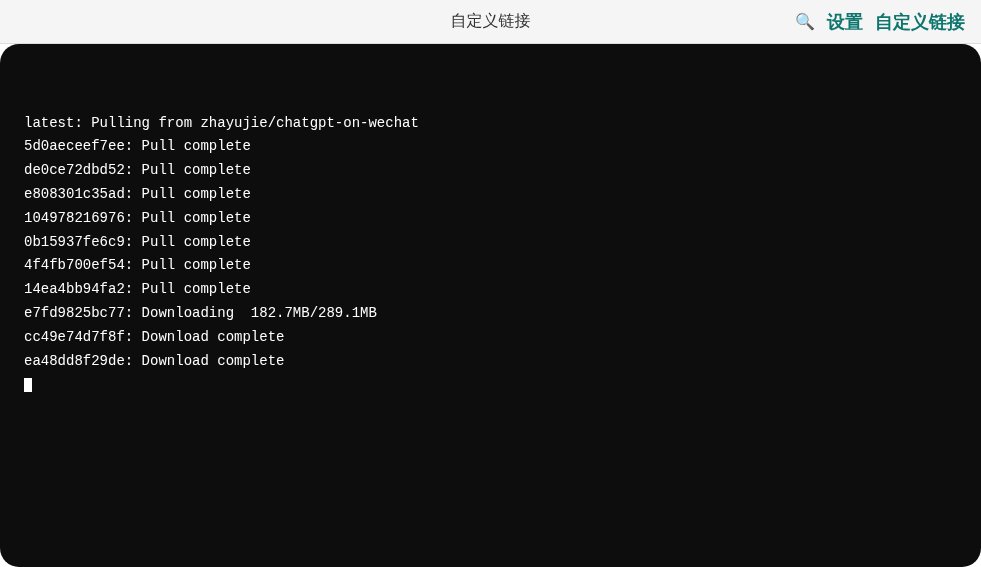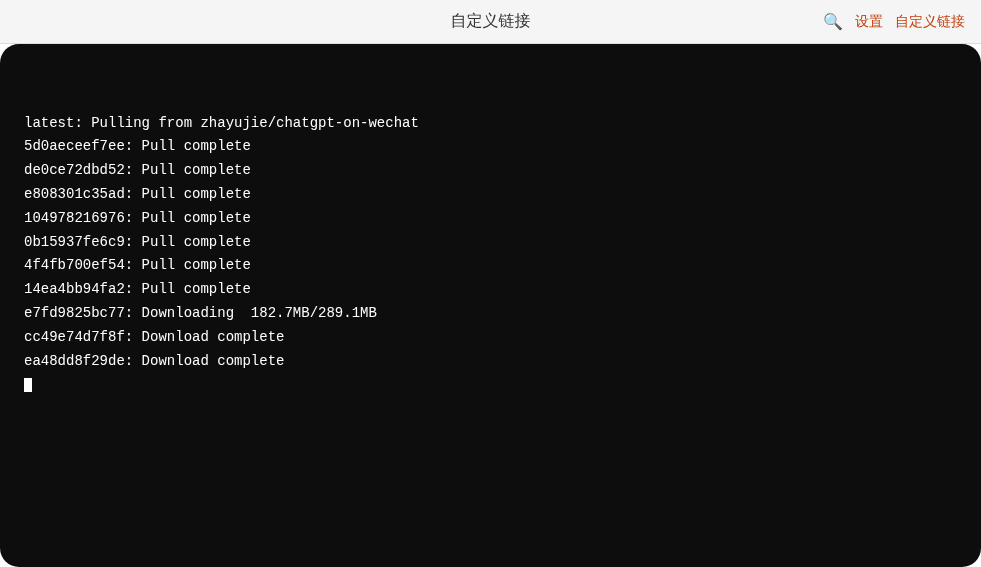--- a/index.html
+++ b/index.html
@@ -43,25 +43,26 @@
 
     .title-bar-actions {
       position: absolute;
       right: 16px;
       display: flex;
       gap: 12px;
       align-items: center;
     }
 
     .title-bar-btn {
-      font-size: 14px;
-      color: #c2410c;
+      font-size: 18px;
+      color: #0f766e;
       cursor: pointer;
       background: none;
       border: none;
+      font-weight: bold;
     }
 
     .search-icon-btn {
       cursor: pointer;
       color: #666;
       background: none;
       border: none;
       font-size: 16px;
     }
 

